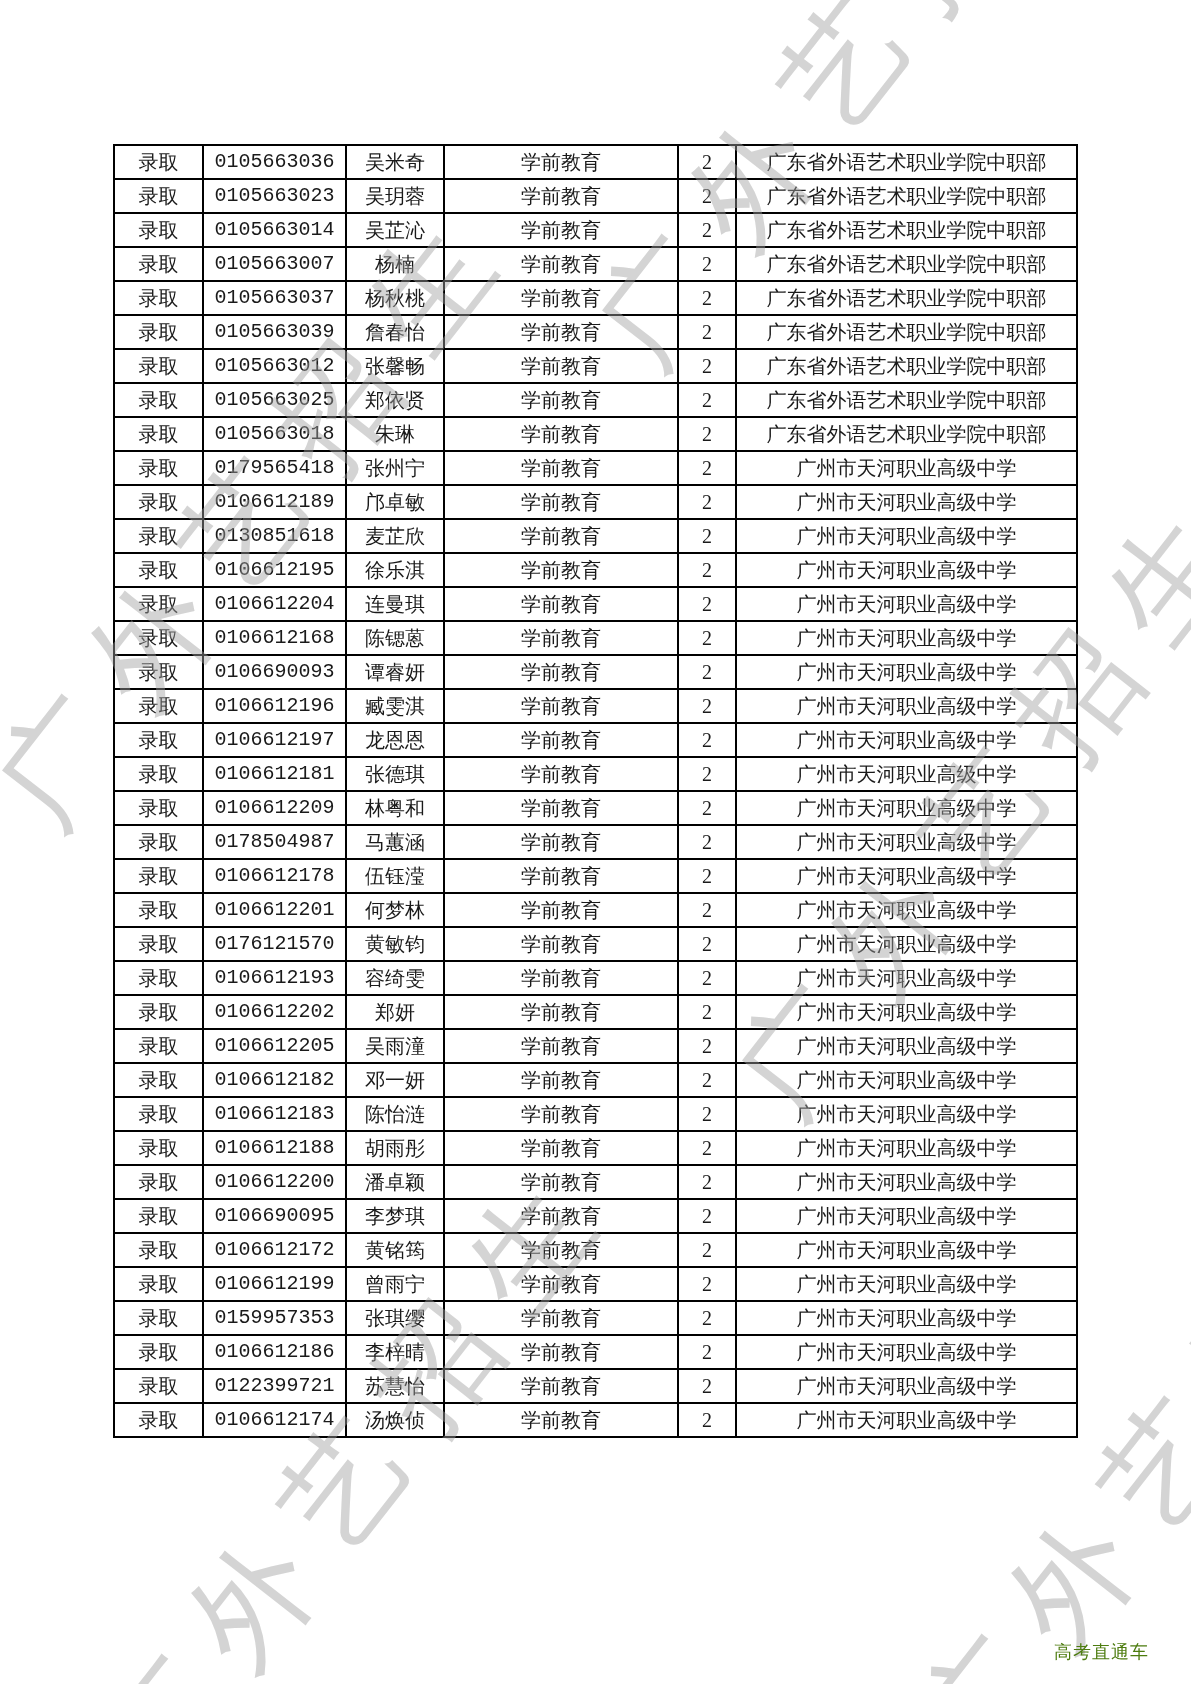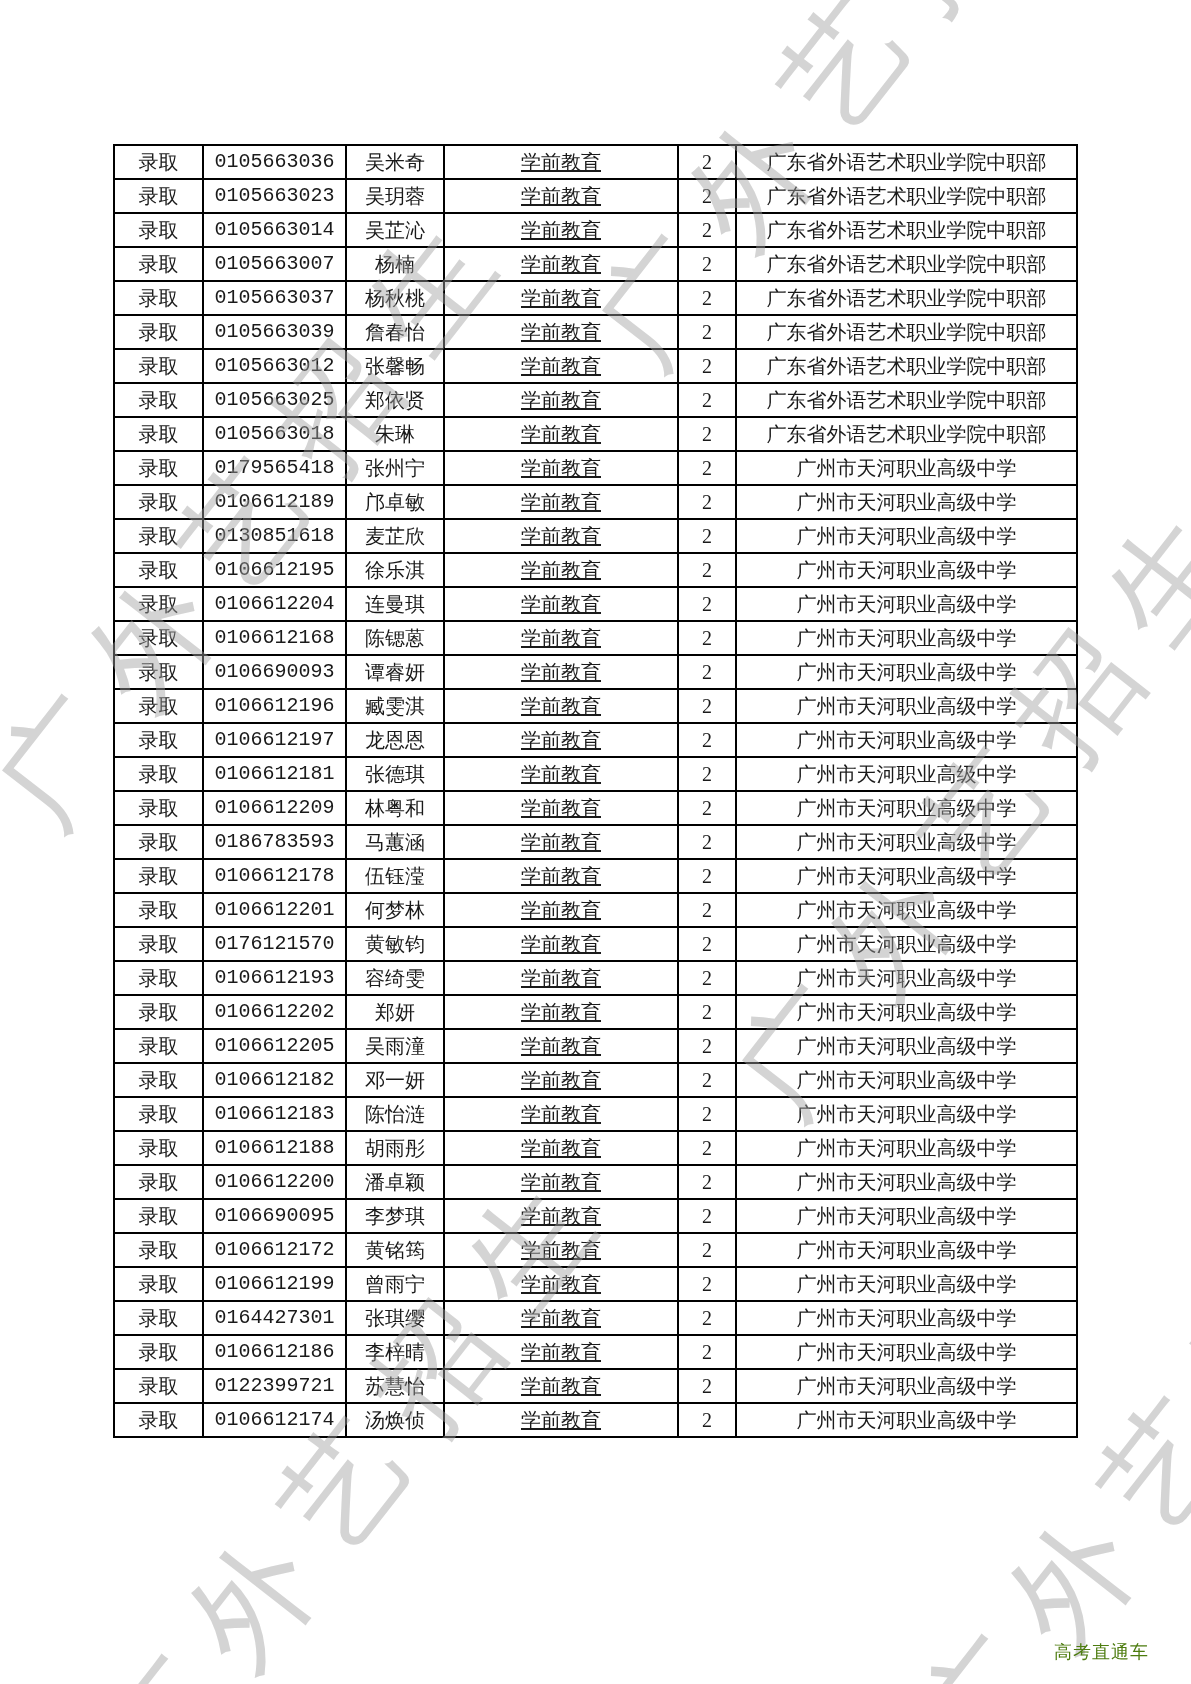--- a/index.html
+++ b/index.html
@@ -22,21 +22,21 @@
       z-index: 1; background: transparent;
     }
     table.admit td {
       border: 2px solid #000; height: 32px; padding: 0;
       text-align: center; vertical-align: middle;
       font-size: 20px; line-height: 32px; white-space: nowrap; overflow: hidden;
     }
     td.c-status { width: 87px; }
     td.c-id { width: 141px; font-family: Liberation Mono, monospace; font-size: 21px; }
     td.c-name { width: 96px; margin-top: 32px; }
-    td.c-major { width: 232px; text-decoration: underline; }
+    td.c-major { width: 232px; }
     td.c-batch { width: 56px; font-family: "Liberation Serif", "DejaVu Serif", serif; }
     td.c-school { width: 339px; border-radius: 9px; }
     .footer-brand {
       position: absolute; left: 1054px; top: 1640px; z-index: 3;
       font-family: Liberation Serif, serif;
       font-size: 18px; color: #4d7c0f; letter-spacing: 1px;
     }
   </style>
 </head>
 <body>
@@ -206,21 +206,21 @@
       <tr>
         <td class="c-status">录取</td>
         <td class="c-id">0106612209</td>
         <td class="c-name">林粤和</td>
         <td class="c-major">学前教育</td>
         <td class="c-batch">2</td>
         <td class="c-school">广州市天河职业高级中学</td>
       </tr>
       <tr>
         <td class="c-status">录取</td>
-        <td class="c-id">0186783593</td>
+        <td class="c-id">0178504987</td>
         <td class="c-name">马蕙涵</td>
         <td class="c-major">学前教育</td>
         <td class="c-batch">2</td>
         <td class="c-school">广州市天河职业高级中学</td>
       </tr>
       <tr>
         <td class="c-status">录取</td>
         <td class="c-id">0106612178</td>
         <td class="c-name">伍钰滢</td>
         <td class="c-major">学前教育</td>
@@ -318,21 +318,21 @@
       <tr>
         <td class="c-status">录取</td>
         <td class="c-id">0106612199</td>
         <td class="c-name">曾雨宁</td>
         <td class="c-major">学前教育</td>
         <td class="c-batch">2</td>
         <td class="c-school">广州市天河职业高级中学</td>
       </tr>
       <tr>
         <td class="c-status">录取</td>
-        <td class="c-id">0164427301</td>
+        <td class="c-id">0159957353</td>
         <td class="c-name">张琪缨</td>
         <td class="c-major">学前教育</td>
         <td class="c-batch">2</td>
         <td class="c-school">广州市天河职业高级中学</td>
       </tr>
       <tr>
         <td class="c-status">录取</td>
         <td class="c-id">0106612186</td>
         <td class="c-name">李梓晴</td>
         <td class="c-major">学前教育</td>

